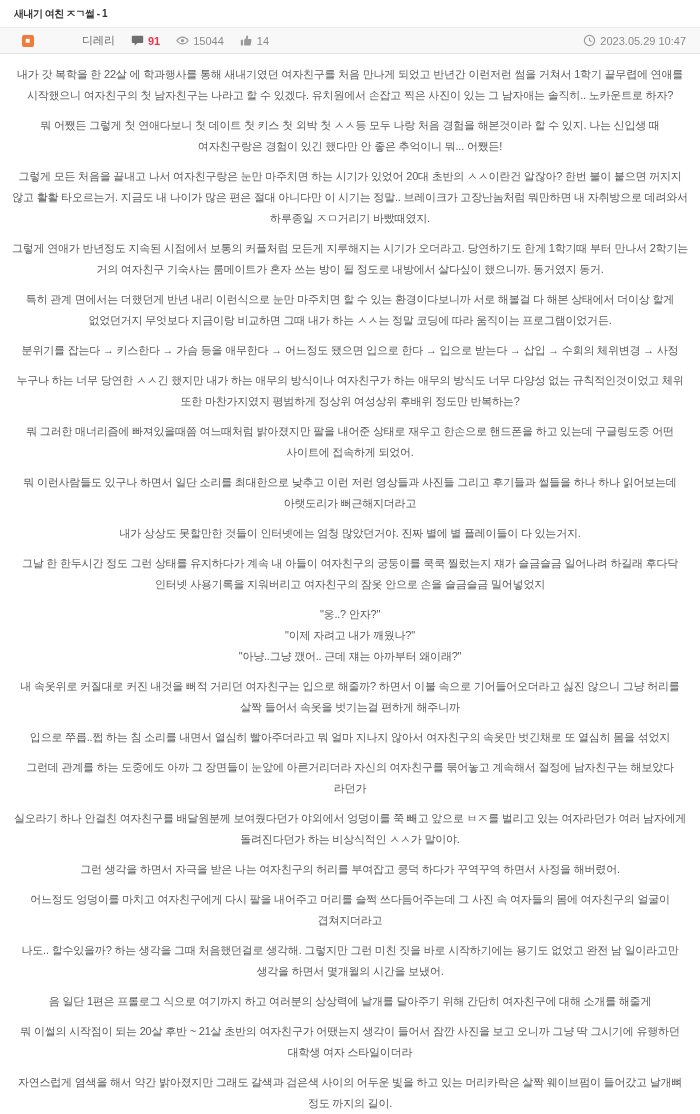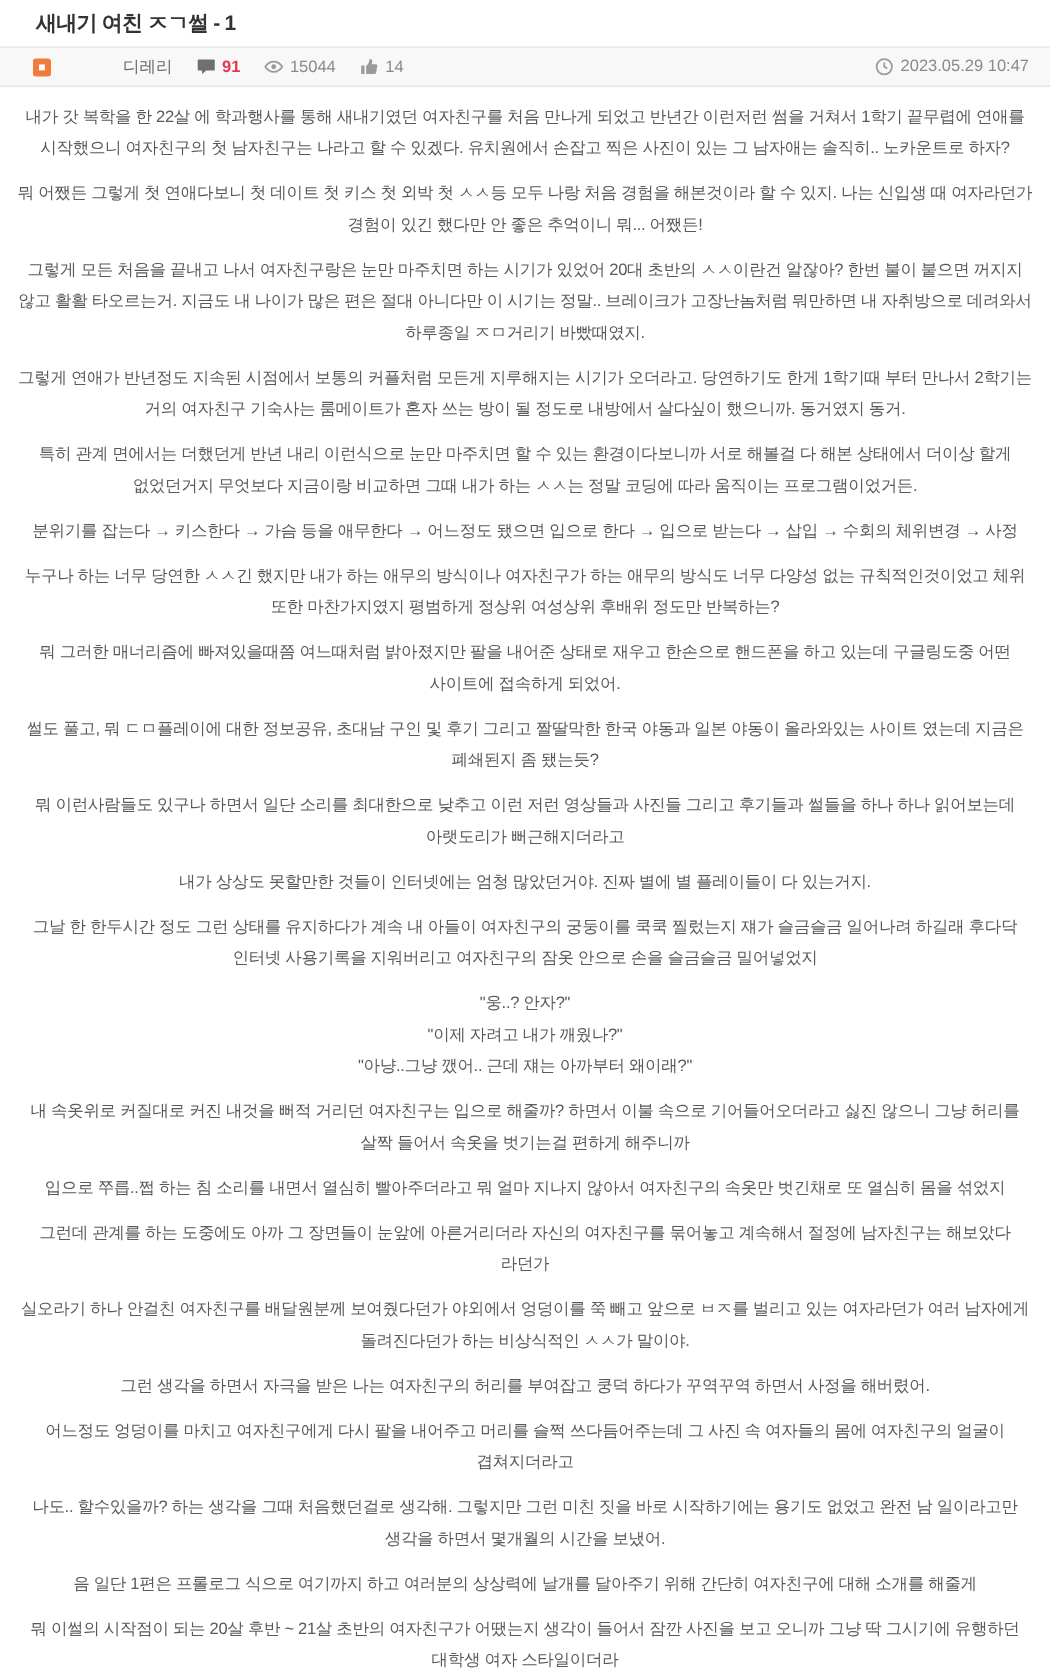--- a/index.html
+++ b/index.html
@@ -3,22 +3,22 @@
 <meta charset="utf-8">
 <style>
   html,body{margin:0;padding:0;background:#ffffff;}
   .page{
     width:700px;min-height:1114px;box-sizing:border-box;
     font-family:"Liberation Sans","DejaVu Sans",sans-serif;
     background:#ffffff;color:#595959;
   }
   
   .post-title{
-    margin:0;padding:7px 10px 6px 24px;
-    font-size:14px;font-weight:bold;color:#333333;
+    margin:0;padding:7px 10px 6px 14px;
+    font-size:10px;font-weight:bold;color:#333333;
     letter-spacing:-0.5px;
   }
   
   .meta-bar{
     margin:0 0 0 0;height:27px;
     background:#f8f8f8;
     border-top:1px solid #ececec;border-bottom:1px solid #e4e4e4;
     display:flex;align-items:center;justify-content:space-between;
     padding:0 14px 0 22px;box-sizing:border-box;
     font-size:11px;color:#8a8a8a;
@@ -28,21 +28,21 @@
   .author-badge{
     width:12px;height:12px;border-radius:2px;background:#ef7c3c;
     display:inline-flex;align-items:center;justify-content:center;
     color:#ffffff;font-size:8px;font-weight:bold;line-height:1;
   }
   .author-name{color:#666666;margin-left:44px;}
   .comment-count{color:#e8354b;font-weight:bold;}
   .meta-icon{display:inline-block;width:13px;height:13px;color:#9a9a9a;}
   .meta-icon svg{display:block;width:100%;height:100%;}
   .bubble-icon{color:#6f6f6f;}
-  .meta-right{display:flex;align-items:flex-start;gap:4px;}
+  .meta-right{display:flex;align-items:center;gap:4px;}
   
   .post-body{padding:10px 10px 14px 10px;}
   .post-paragraph{
     margin:0 0 9px 0;
     font-size:11px;line-height:21px;color:#595959;
     white-space:pre-line;word-break:keep-all;
     letter-spacing:-0.2px;
     text-align:center;
   }
 </style>
@@ -97,28 +97,27 @@
             <circle cx="8" cy="8" r="6.3" fill="none" stroke="currentColor" stroke-width="1.4"></circle>
             <path fill="none" stroke="currentColor" stroke-width="1.4" d="M8 4.5V8l2.5 1.5"></path>
           </svg>
       </span>
       <span>2023.05.29 10:47</span>
     </div>
   </div>
 
   <div class="post-body">
       <p class="post-paragraph">내가 갓 복학을 한 22살 에 학과행사를 통해 새내기였던 여자친구를 처음 만나게 되었고 반년간 이런저런 썸을 거쳐서 1학기 끝무렵에 연애를 시작했으니 여자친구의 첫 남자친구는 나라고 할 수 있겠다. 유치원에서 손잡고 찍은 사진이 있는 그 남자애는 솔직히.. 노카운트로 하자?</p>
-      <p class="post-paragraph">뭐 어쨌든 그렇게 첫 연애다보니 첫 데이트 첫 키스 첫 외박 첫 ㅅㅅ등 모두 나랑 처음 경험을 해본것이라 할 수 있지. 나는 신입생 때 여자라던가 경험이 있긴 했다만 안 좋은 추억이니 뭐... 어쨌든!</p>
+      <p class="post-paragraph">뭐 어쨌든 그렇게 첫 연애다보니 첫 데이트 첫 키스 첫 외박 첫 ㅅㅅ등 모두 나랑 처음 경험을 해본것이라 할 수 있지. 나는 신입생 때 여자친구랑은 경험이 있긴 했다만 안 좋은 추억이니 뭐... 어쨌든!</p>
       <p class="post-paragraph">그렇게 모든 처음을 끝내고 나서 여자친구랑은 눈만 마주치면 하는 시기가 있었어 20대 초반의 ㅅㅅ이란건 알잖아? 한번 불이 붙으면 꺼지지 않고 활활 타오르는거. 지금도 내 나이가 많은 편은 절대 아니다만 이 시기는 정말.. 브레이크가 고장난놈처럼 뭐만하면 내 자취방으로 데려와서 하루종일 ㅈㅁ거리기 바빴때였지.</p>
       <p class="post-paragraph">그렇게 연애가 반년정도 지속된 시점에서 보통의 커플처럼 모든게 지루해지는 시기가 오더라고. 당연하기도 한게 1학기때 부터 만나서 2학기는 거의 여자친구 기숙사는 룸메이트가 혼자 쓰는 방이 될 정도로 내방에서 살다싶이 했으니까. 동거였지 동거.</p>
       <p class="post-paragraph">특히 관계 면에서는 더했던게 반년 내리 이런식으로 눈만 마주치면 할 수 있는 환경이다보니까 서로 해볼걸 다 해본 상태에서 더이상 할게 없었던거지 무엇보다 지금이랑 비교하면 그때 내가 하는 ㅅㅅ는 정말 코딩에 따라 움직이는 프로그램이었거든.</p>
       <p class="post-paragraph">분위기를 잡는다 → 키스한다 → 가슴 등을 애무한다 → 어느정도 됐으면 입으로 한다 → 입으로 받는다 → 삽입 → 수회의 체위변경 → 사정</p>
       <p class="post-paragraph">누구나 하는 너무 당연한 ㅅㅅ긴 했지만 내가 하는 애무의 방식이나 여자친구가 하는 애무의 방식도 너무 다양성 없는 규칙적인것이었고 체위 또한 마찬가지였지 평범하게 정상위 여성상위 후배위 정도만 반복하는?</p>
       <p class="post-paragraph">뭐 그러한 매너리즘에 빠져있을때쯤 여느때처럼 밝아졌지만 팔을 내어준 상태로 재우고 한손으로 핸드폰을 하고 있는데 구글링도중 어떤 사이트에 접속하게 되었어.</p>
-      <p class="post-paragraph">썰도 풀고, 뭐 ㄷㅁ플레이에 대한 정보공유, 초대남 구인 및 후기 그리고 짤딸막한 한국 야동과 일본 야동이 올라와있는 사이트 였는데 지금은 폐쇄된지 좀 됐는듯?</p>
       <p class="post-paragraph">뭐 이런사람들도 있구나 하면서 일단 소리를 최대한으로 낮추고 이런 저런 영상들과 사진들 그리고 후기들과 썰들을 하나 하나 읽어보는데 아랫도리가 뻐근해지더라고</p>
       <p class="post-paragraph">내가 상상도 못할만한 것들이 인터넷에는 엄청 많았던거야. 진짜 별에 별 플레이들이 다 있는거지.</p>
       <p class="post-paragraph">그날 한 한두시간 정도 그런 상태를 유지하다가 계속 내 아들이 여자친구의 궁둥이를 쿡쿡 찔렀는지 쟤가 슬금슬금 일어나려 하길래 후다닥 인터넷 사용기록을 지워버리고 여자친구의 잠옷 안으로 손을 슬금슬금 밀어넣었지</p>
       <p class="post-paragraph">"웅..? 안자?"
 "이제 자려고 내가 깨웠나?"
 "아냥..그냥 깼어.. 근데 쟤는 아까부터 왜이래?"</p>
       <p class="post-paragraph">내 속옷위로 커질대로 커진 내것을 뻐적 거리던 여자친구는 입으로 해줄까? 하면서 이불 속으로 기어들어오더라고 싫진 않으니 그냥 허리를 살짝 들어서 속옷을 벗기는걸 편하게 해주니까</p>
       <p class="post-paragraph">입으로 쭈릅..쩝 하는 침 소리를 내면서 열심히 빨아주더라고 뭐 얼마 지나지 않아서 여자친구의 속옷만 벗긴채로 또 열심히 몸을 섞었지</p>
       <p class="post-paragraph">그런데 관계를 하는 도중에도 아까 그 장면들이 눈앞에 아른거리더라 자신의 여자친구를 묶어놓고 계속해서 절정에 남자친구는 해보았다 라던가</p>
       <p class="post-paragraph">실오라기 하나 안걸친 여자친구를 배달원분께 보여줬다던가 야외에서 엉덩이를 쭉 빼고 앞으로 ㅂㅈ를 벌리고 있는 여자라던가 여러 남자에게 돌려진다던가 하는 비상식적인 ㅅㅅ가 말이야.</p>

